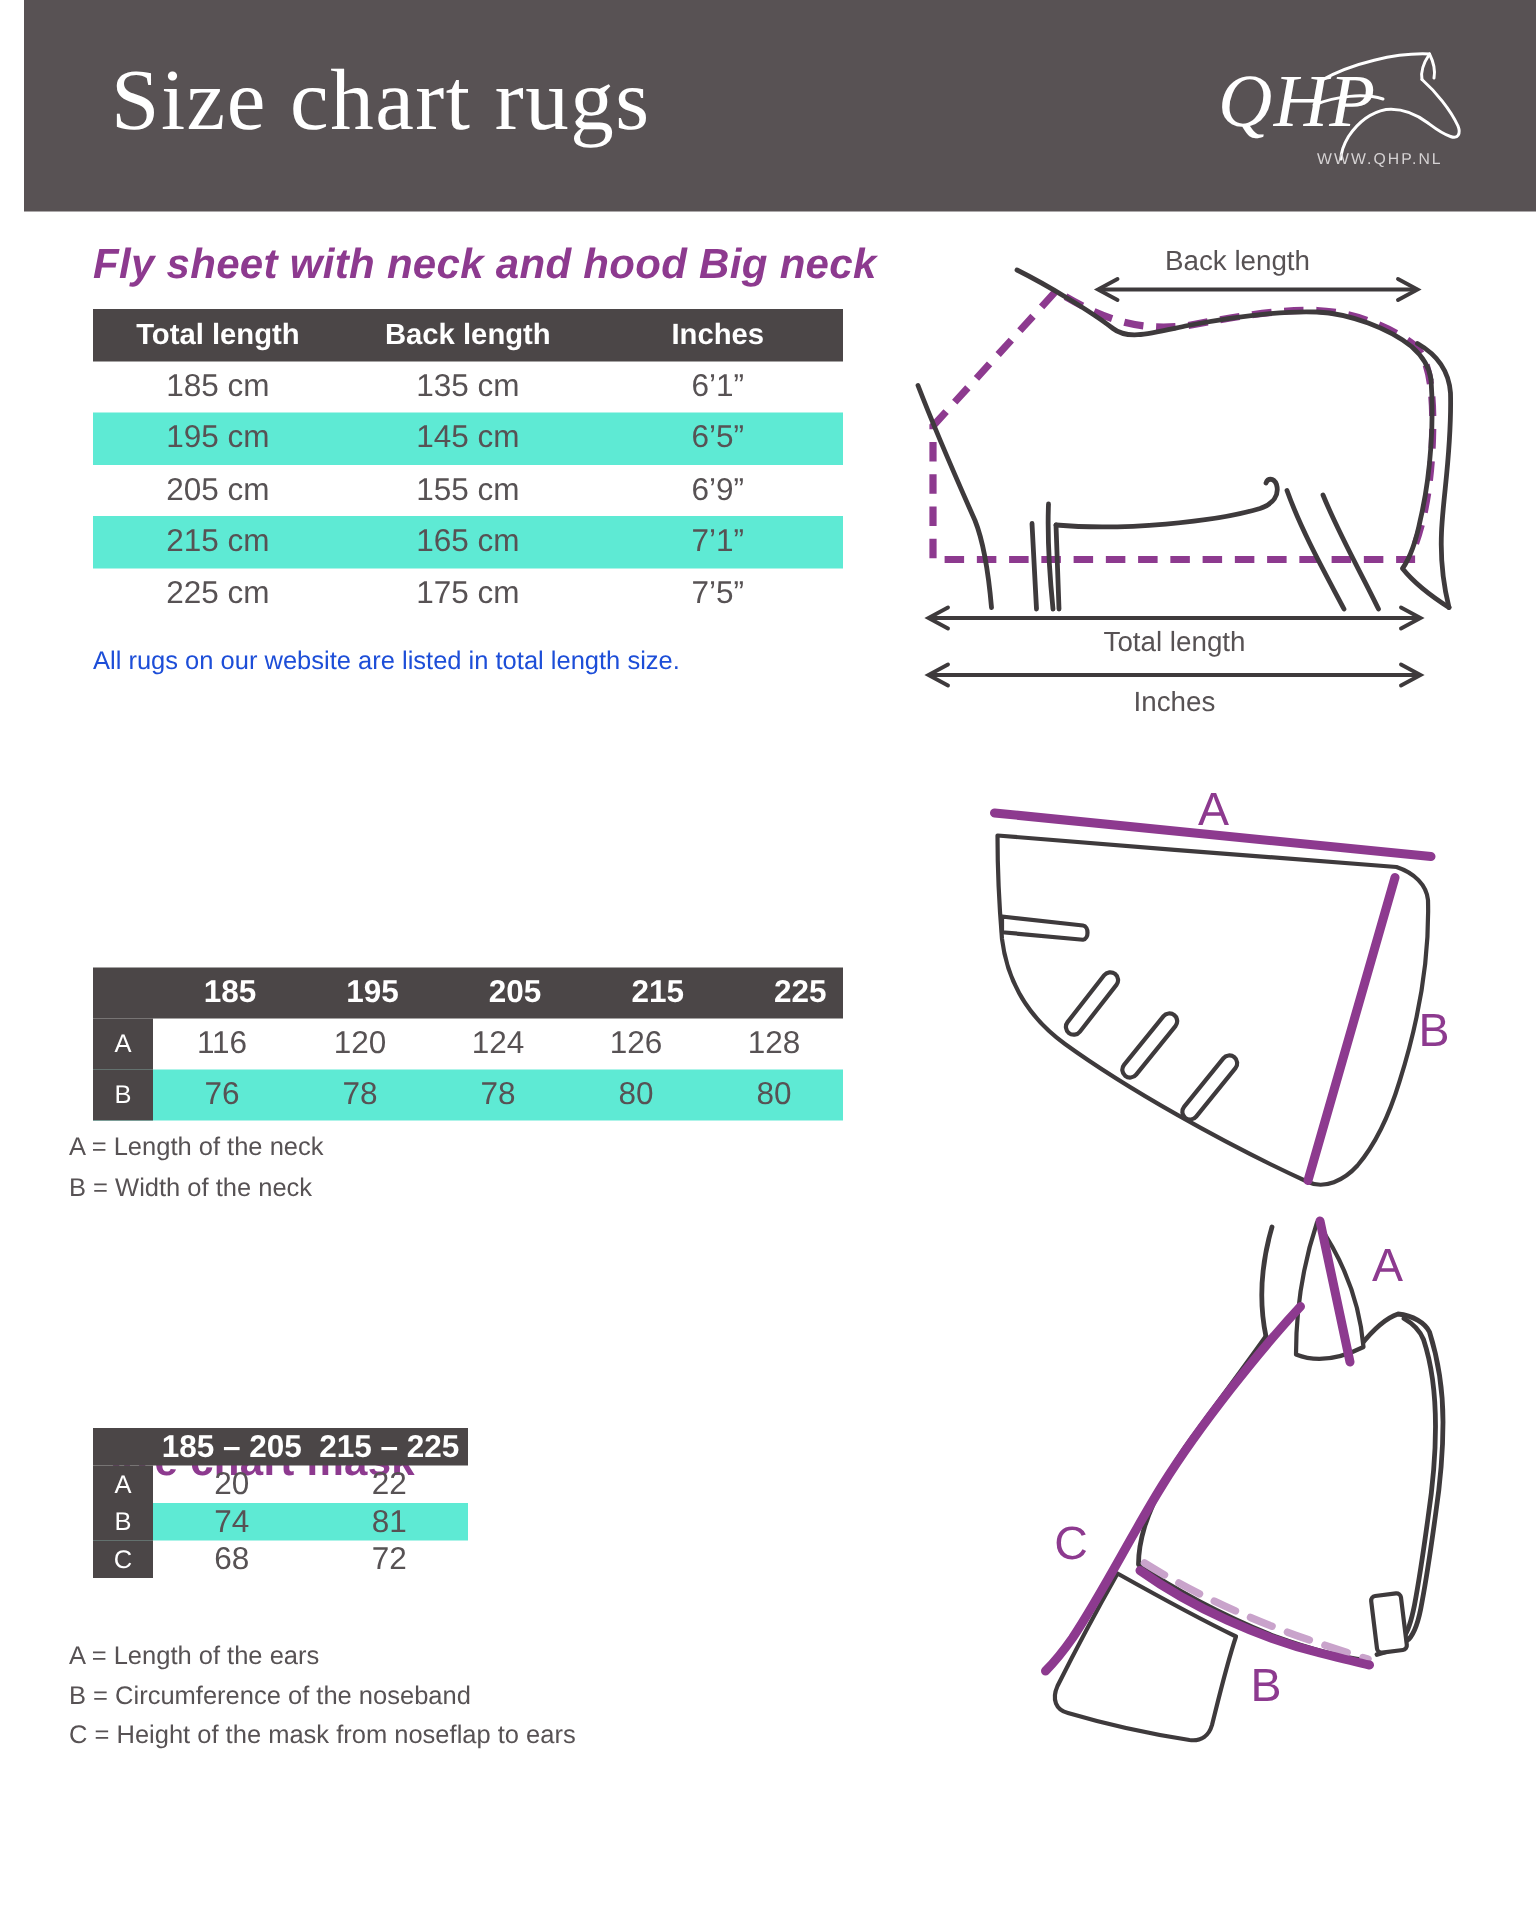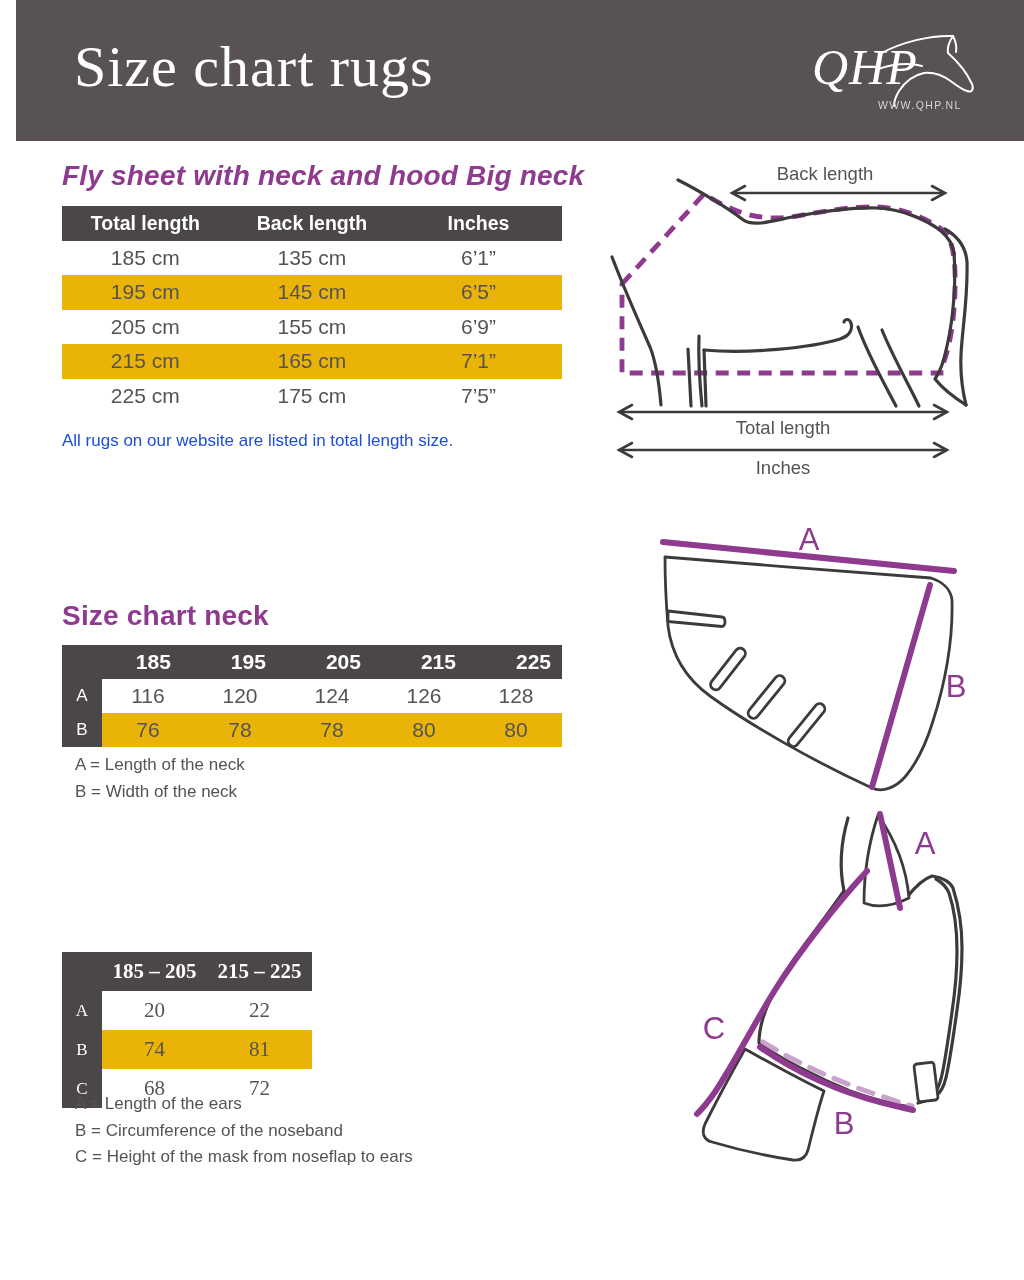--- a/index.html
+++ b/index.html
@@ -8,47 +8,47 @@
   
   .banner{position:absolute;left:16px;top:0;width:1024px;height:141px;background:#585254;}
   .banner-title{position:absolute;left:58px;top:36px;font-family:"Liberation Serif",serif;
                 font-weight:400;font-size:58px;line-height:62px;color:#ffffff;letter-spacing:1px;}
   
   .sec-heading{position:absolute;left:62px;font-size:28px;font-weight:600;color:#8d3a8f;letter-spacing:.2px;}
   
   .tbl{position:absolute;left:62px;}
   .trow{display:flex;align-items:center;}
   .thead{background:#4b4647;color:#ffffff;font-weight:600;}
-  .stripe{background:#eab308;}
+  .stripe{background:#5eead4;}
   .cell{text-align:center;font-size:21px;}
   .lbl-cell{background:#4b4647;color:#ffffff;font-size:17px;font-weight:400;
             display:flex;align-items:center;justify-content:center;}
   
   .t1{width:500px;top:206px;}
   .t1 .thead{height:48px;}
   .t1 .trow{height:34.5px;}
   .t1 .cell{width:166.6px;}
   .t1 .thead .cell{font-size:19.5px;}
   
   .t2{width:500px;top:645px;}
   .t2 .thead{height:35px;gap:38px;}
   .t2 .trow{height:34px;}
   .t2 .spacer{width:40px;}
   .t2 .cell{width:92px;}
   .t2 .lbl-cell{width:40px;align-self:stretch;}
   
   .t3{width:250px;top:952px;}
   .t3 .thead{height:35px;}
-  .t3 .trow{height:39px;font-family:Liberation Serif, serif;}
+  .t3 .trow{height:25px;}
   .t3 .spacer{width:40px;}
   .t3 .cell{width:105px;}
   .t3 .lbl-cell{width:40px;align-self:stretch;}
   
   .note{position:absolute;left:62px;font-size:17px;color:#1d4ed8;}
-  .note-lines{position:absolute;left:75px;font-size:17px;color:#575254;line-height:26.5px;}
+  .note-lines{position:absolute;left:46px;font-size:17px;color:#575254;line-height:26.5px;}
   
   .diag{position:absolute;}
   .diag text{font-family:"Liberation Sans",sans-serif;}
   .meas-label{font-size:18.5px;fill:#575254;}
   .abc-label{font-size:31px;fill:#8d3a8f;font-weight:500;}
   .gray-line{fill:none;stroke:#3e3a3c;stroke-width:3.2;stroke-linecap:round;stroke-linejoin:round;}
   .gray-thin{fill:none;stroke:#3e3a3c;stroke-width:2.6;stroke-linecap:round;}
   .gray-shape{fill:#ffffff;stroke:#3e3a3c;stroke-width:2.8;stroke-linejoin:round;}
   .purple-dash{fill:none;stroke:#8d3a8f;stroke-width:4.8;stroke-dasharray:13 8.5;}
   .purple-solid{fill:none;stroke:#8d3a8f;stroke-width:6;stroke-linecap:round;}
@@ -145,21 +145,20 @@
     <text class="meas-label" x="183" y="284" text-anchor="middle">Total length</text>
 
     <g class="gray-thin">
       <path d="M 20,300 L 346,300"></path>
       <path d="M 32,293 L 19,300 L 32,307"></path>
       <path d="M 334,293 L 347,300 L 334,307"></path>
     </g>
     <text class="meas-label" x="183" y="324" text-anchor="middle">Inches</text>
   </svg>
 
-  <div class="sec-heading" style="top:600px;">Size chart neck</div>
 
   <div class="tbl t2">
     <div class="trow thead">
       <div class="spacer"></div>
       <div class="cell">185</div>
       <div class="cell">195</div>
       <div class="cell">205</div>
       <div class="cell">215</div>
       <div class="cell">225</div>
     </div>

